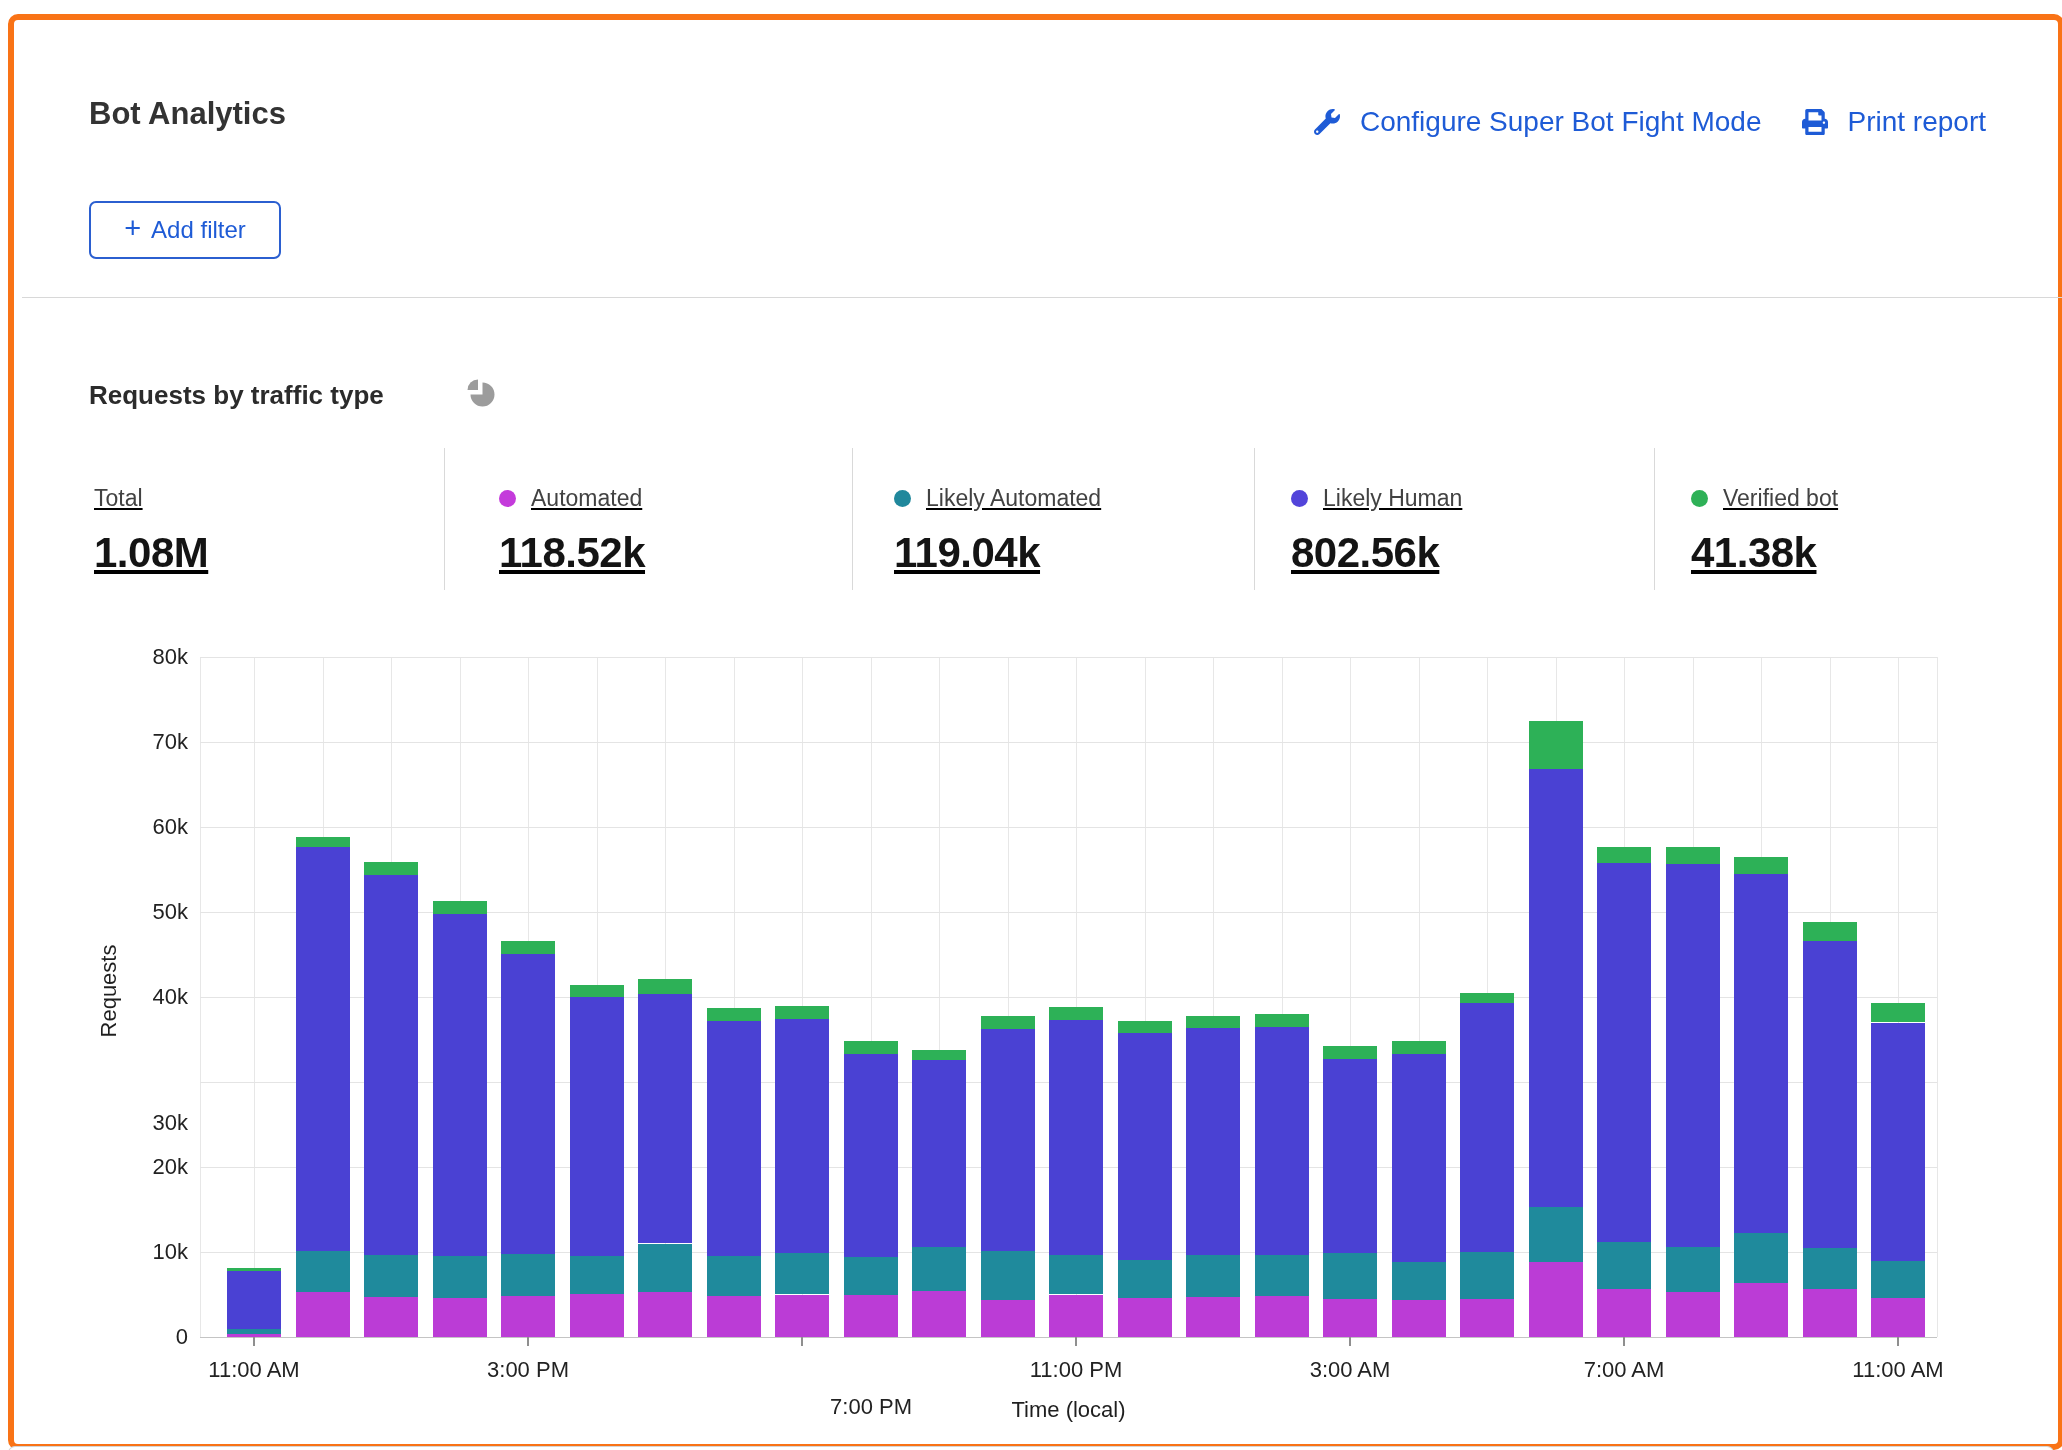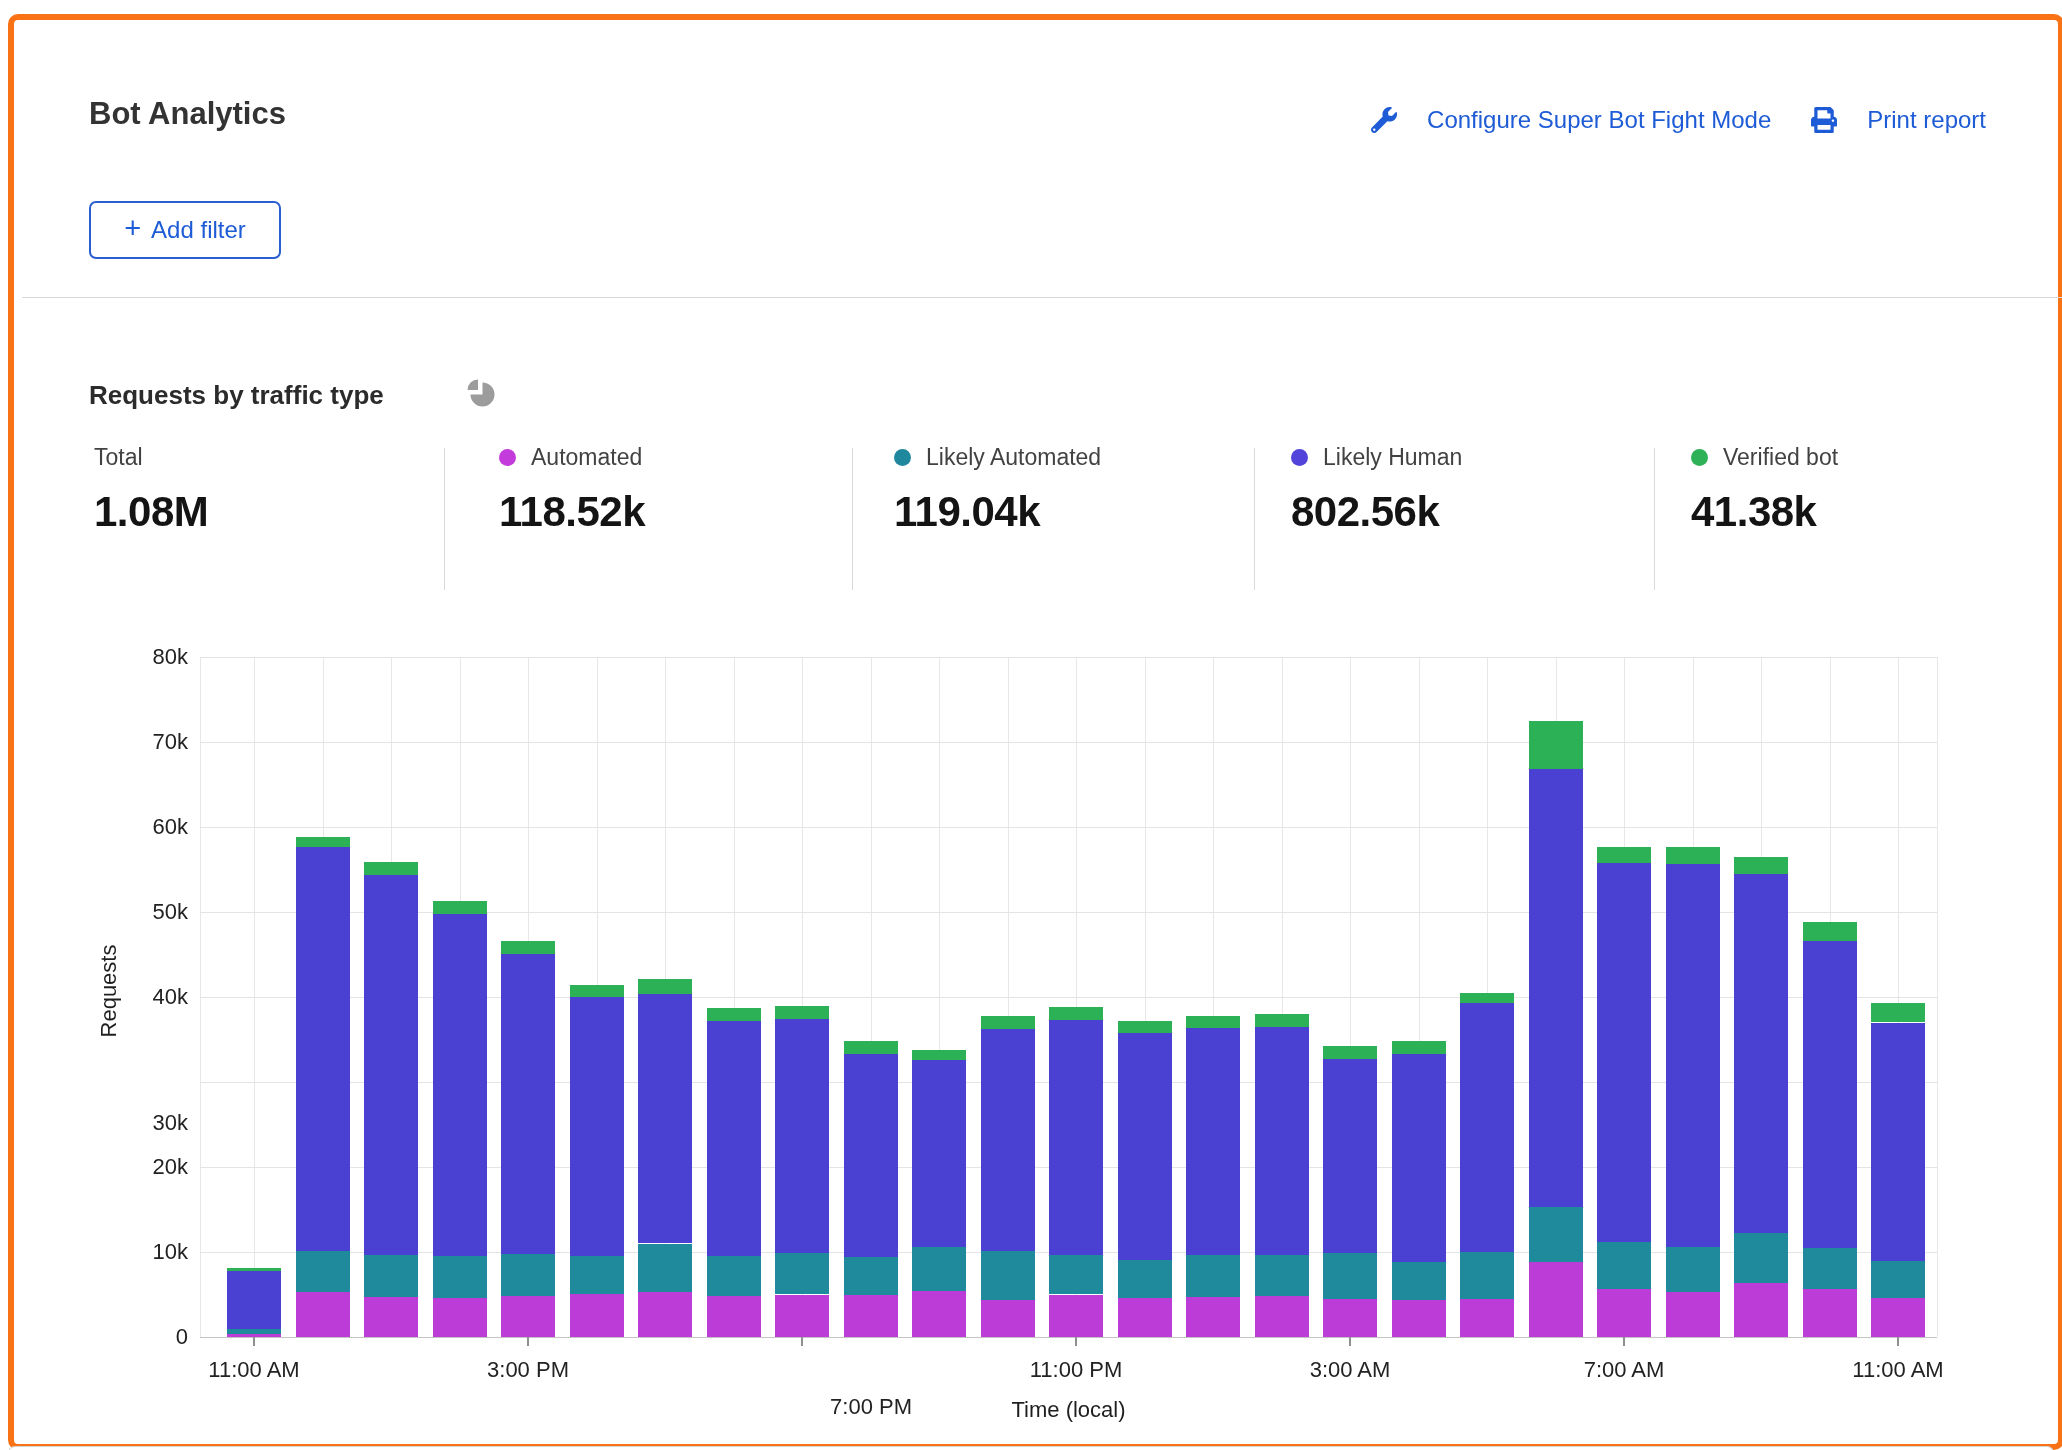--- a/index.html
+++ b/index.html
@@ -4,37 +4,37 @@
 <style>
   html,body{margin:0;padding:0;background:#fff;}
   .screen{position:relative;width:2062px;height:1450px;background:#fff;
           font-family:"Liberation Sans",sans-serif;overflow:hidden;}
   .card{position:absolute;left:8px;top:14px;width:2044px;height:1424px;
         background:#fff;border:6px solid #f97316;border-radius:10px;}
   .next-card-stub{position:absolute;left:8px;top:1446px;width:2044px;height:6px;
         border:1px solid #d5d5d5;border-bottom:none;border-radius:8px 8px 0 0;background:#fff;}
   .page-title{position:absolute;left:75px;top:76px;font-size:31px;font-weight:700;color:#333;}
   .header-links{position:absolute;top:86px;right:72px;display:flex;gap:40px;align-items:center;}
-  .hlink{display:flex;align-items:center;gap:30px;color:#1e5bd6;font-size:24px;cursor:pointer;text-decoration:none;}
+  .hlink{display:flex;align-items:center;gap:20px;color:#1e5bd6;font-size:28px;cursor:pointer;text-decoration:none;}
   .hlink svg{width:26px;height:26px;fill:#1e5bd6;}
   .add-filter{position:absolute;left:75px;top:181px;width:192px;height:58px;box-sizing:border-box;
         border:2px solid #2b5fd0;border-radius:7px;background:#fff;color:#1e5bd6;
         display:flex;align-items:center;justify-content:center;gap:10px;font-size:24px;cursor:pointer;
         font-family:"Liberation Sans",sans-serif;}
   .add-filter .plus{font-size:29px;font-weight:400;margin-top:-3px;}
   .time-select{position:absolute;left:1688px;top:172px;width:302px;height:64px;box-sizing:border-box;
         border:2px solid #7b7b7b;border-radius:10px;background:#fff;display:flex;align-items:center;
         padding:0 24px;font-size:25px;color:#303030;cursor:pointer;}
   .time-select .chev{margin-left:auto;width:0;height:0;border-left:10px solid transparent;
         border-right:10px solid transparent;border-top:12px solid #6f6f6f;}
   .header-divider{position:absolute;left:8px;top:277px;width:2046px;height:1px;background:#d8d8d8;}
   .section-title{position:absolute;left:75px;top:360px;font-size:26px;font-weight:700;color:#2b2b2b;}
   .pie-icon{position:absolute;left:452px;top:358px;width:30px;height:30px;}
   .pie-icon svg{width:30px;height:30px;fill:#9c9c9c;}
-  .stat{position:absolute;top:424px;}
+  .stat{position:absolute;top:465px;text-decoration:underline;}
   .stat .lab-row{display:flex;align-items:center;gap:15px;height:26px;}
   .stat .dot{width:17px;height:17px;border-radius:50%;}
   .stat .lab{font-size:23px;color:#424242;}
   .stat .val{margin-top:18px;font-size:42px;font-weight:700;color:#141414;letter-spacing:-0.5px;}
   .stat-divider{position:absolute;top:428px;width:1px;height:142px;background:#d9d9d9;}
   .gridline-h{position:absolute;height:1px;background:#e4e4e4;}
   .gridline-h.base{background:#c4c4c4;}
   .gridline-v{position:absolute;width:1px;background:#e7e7e7;}
   .bar-seg{position:absolute;}
   .y-tick-label{position:absolute;width:120px;text-align:right;font-size:22px;color:#222;}

